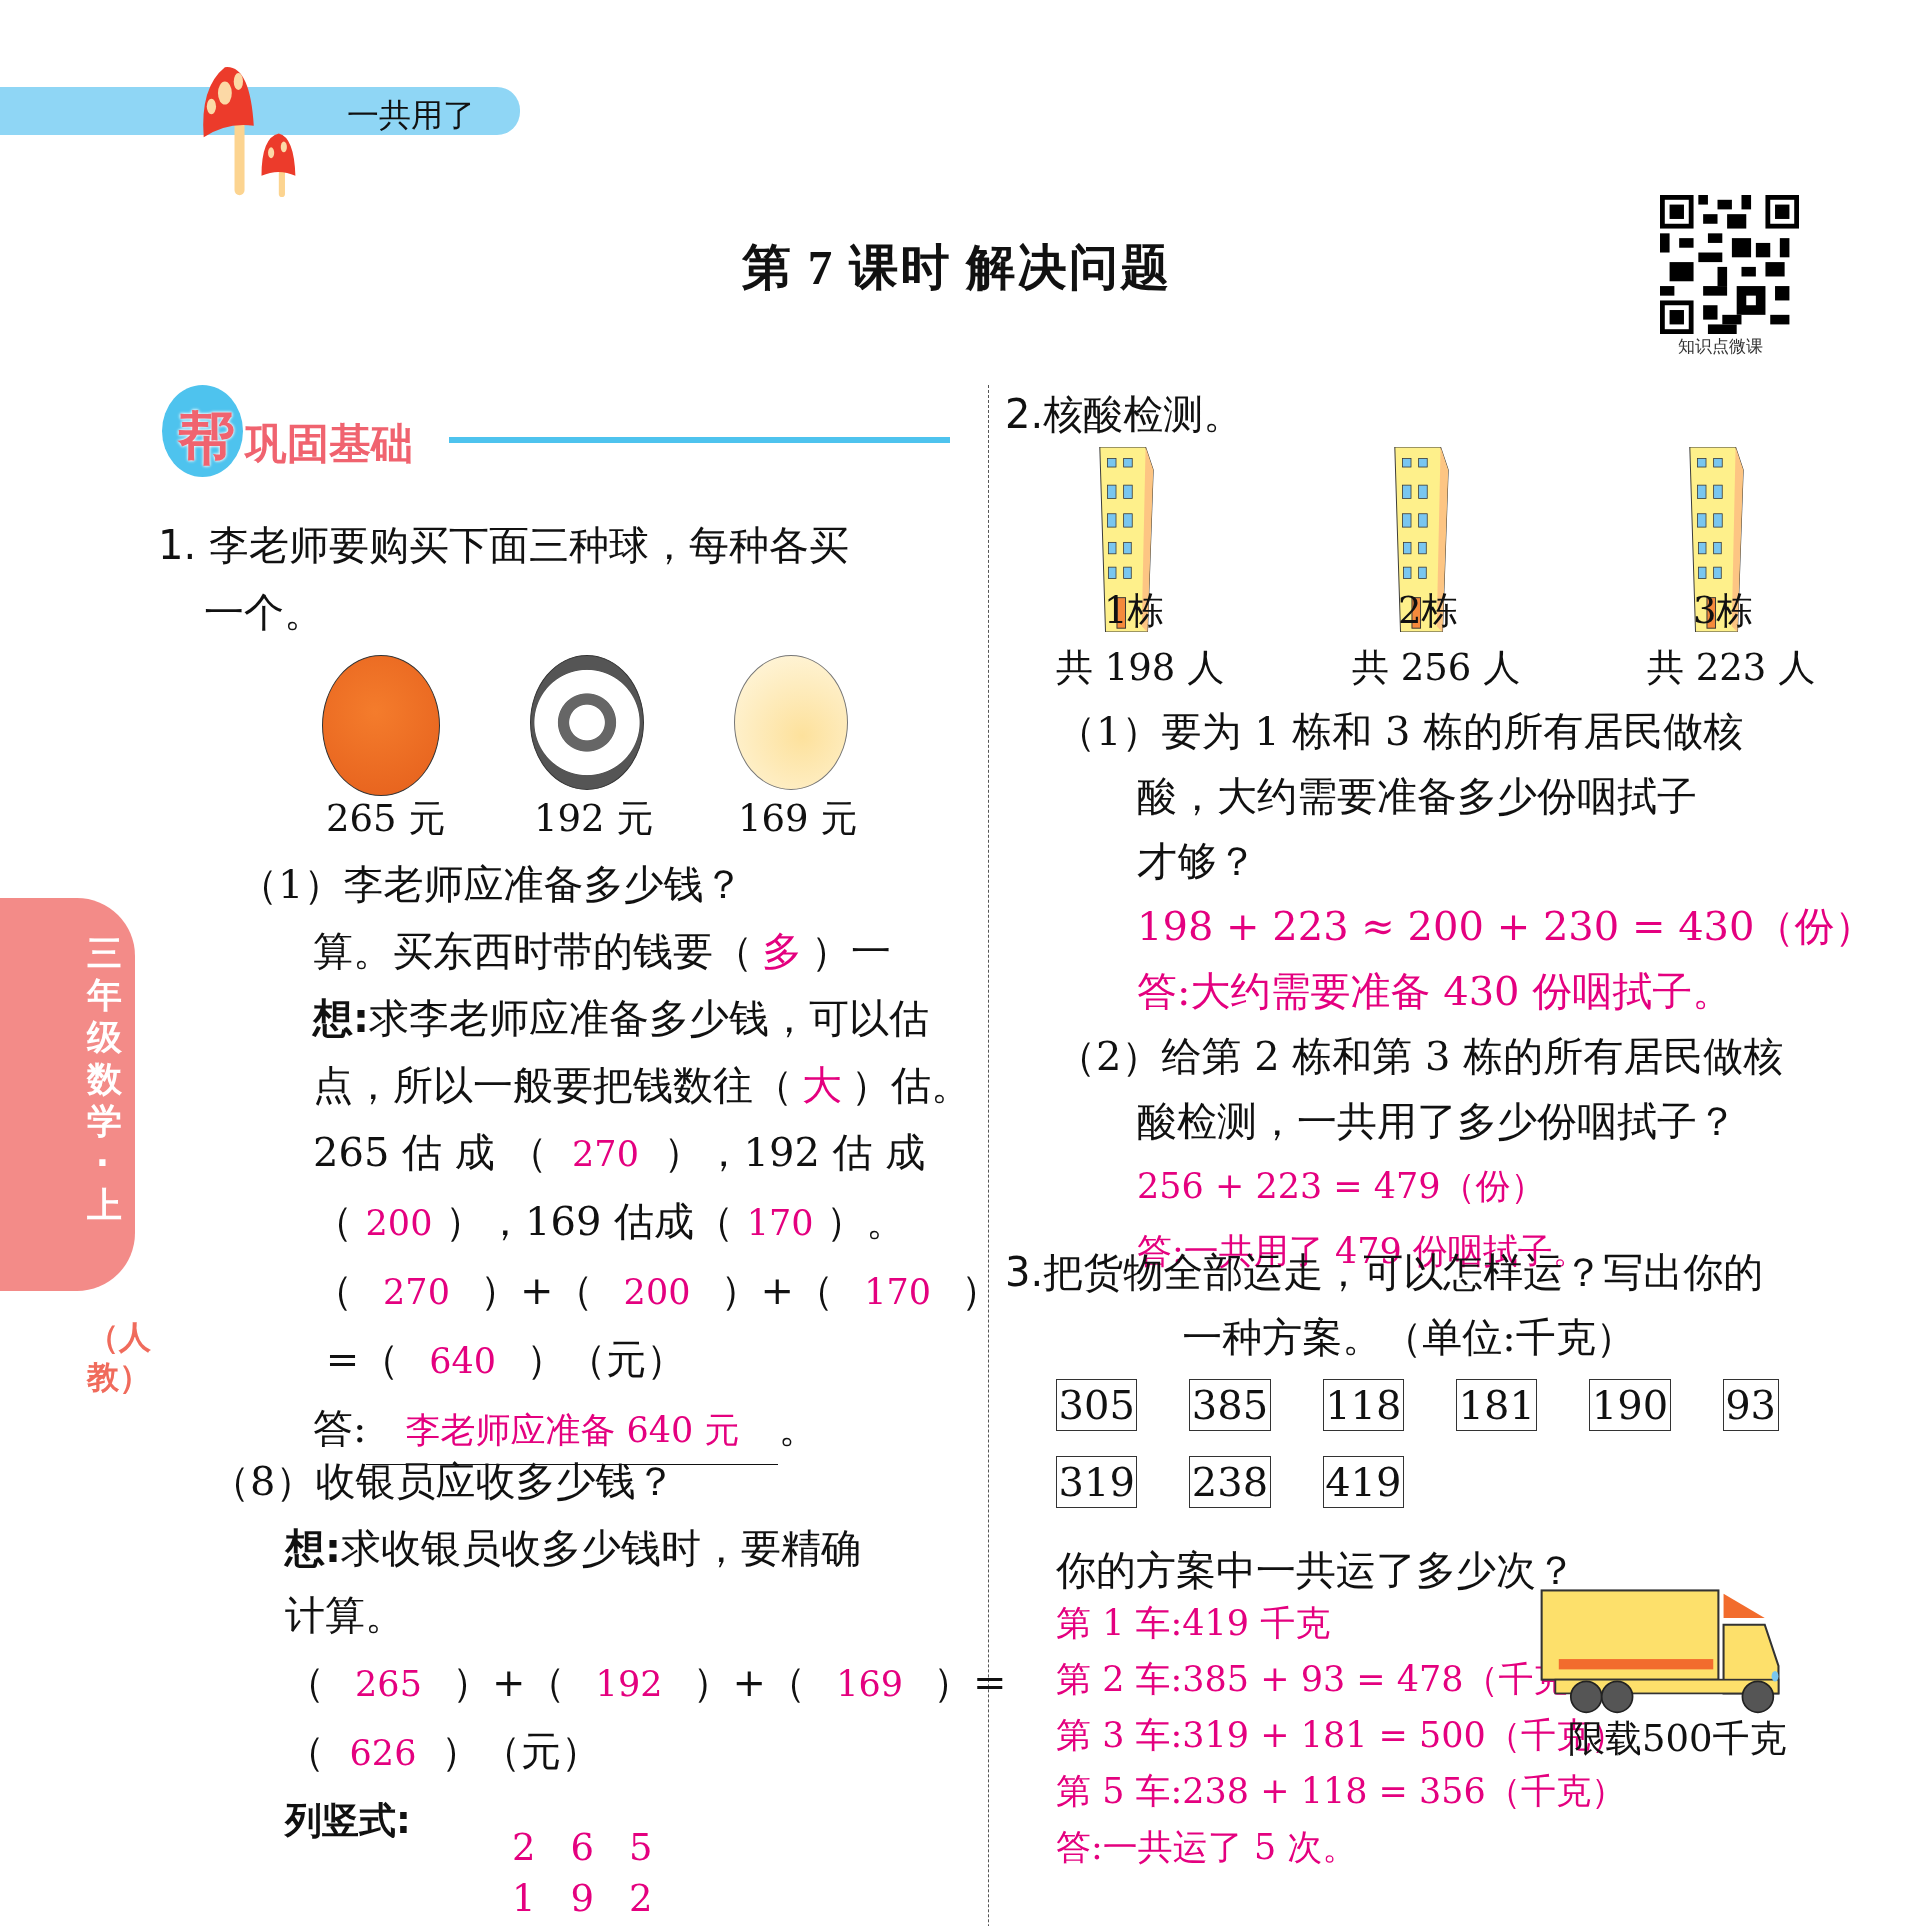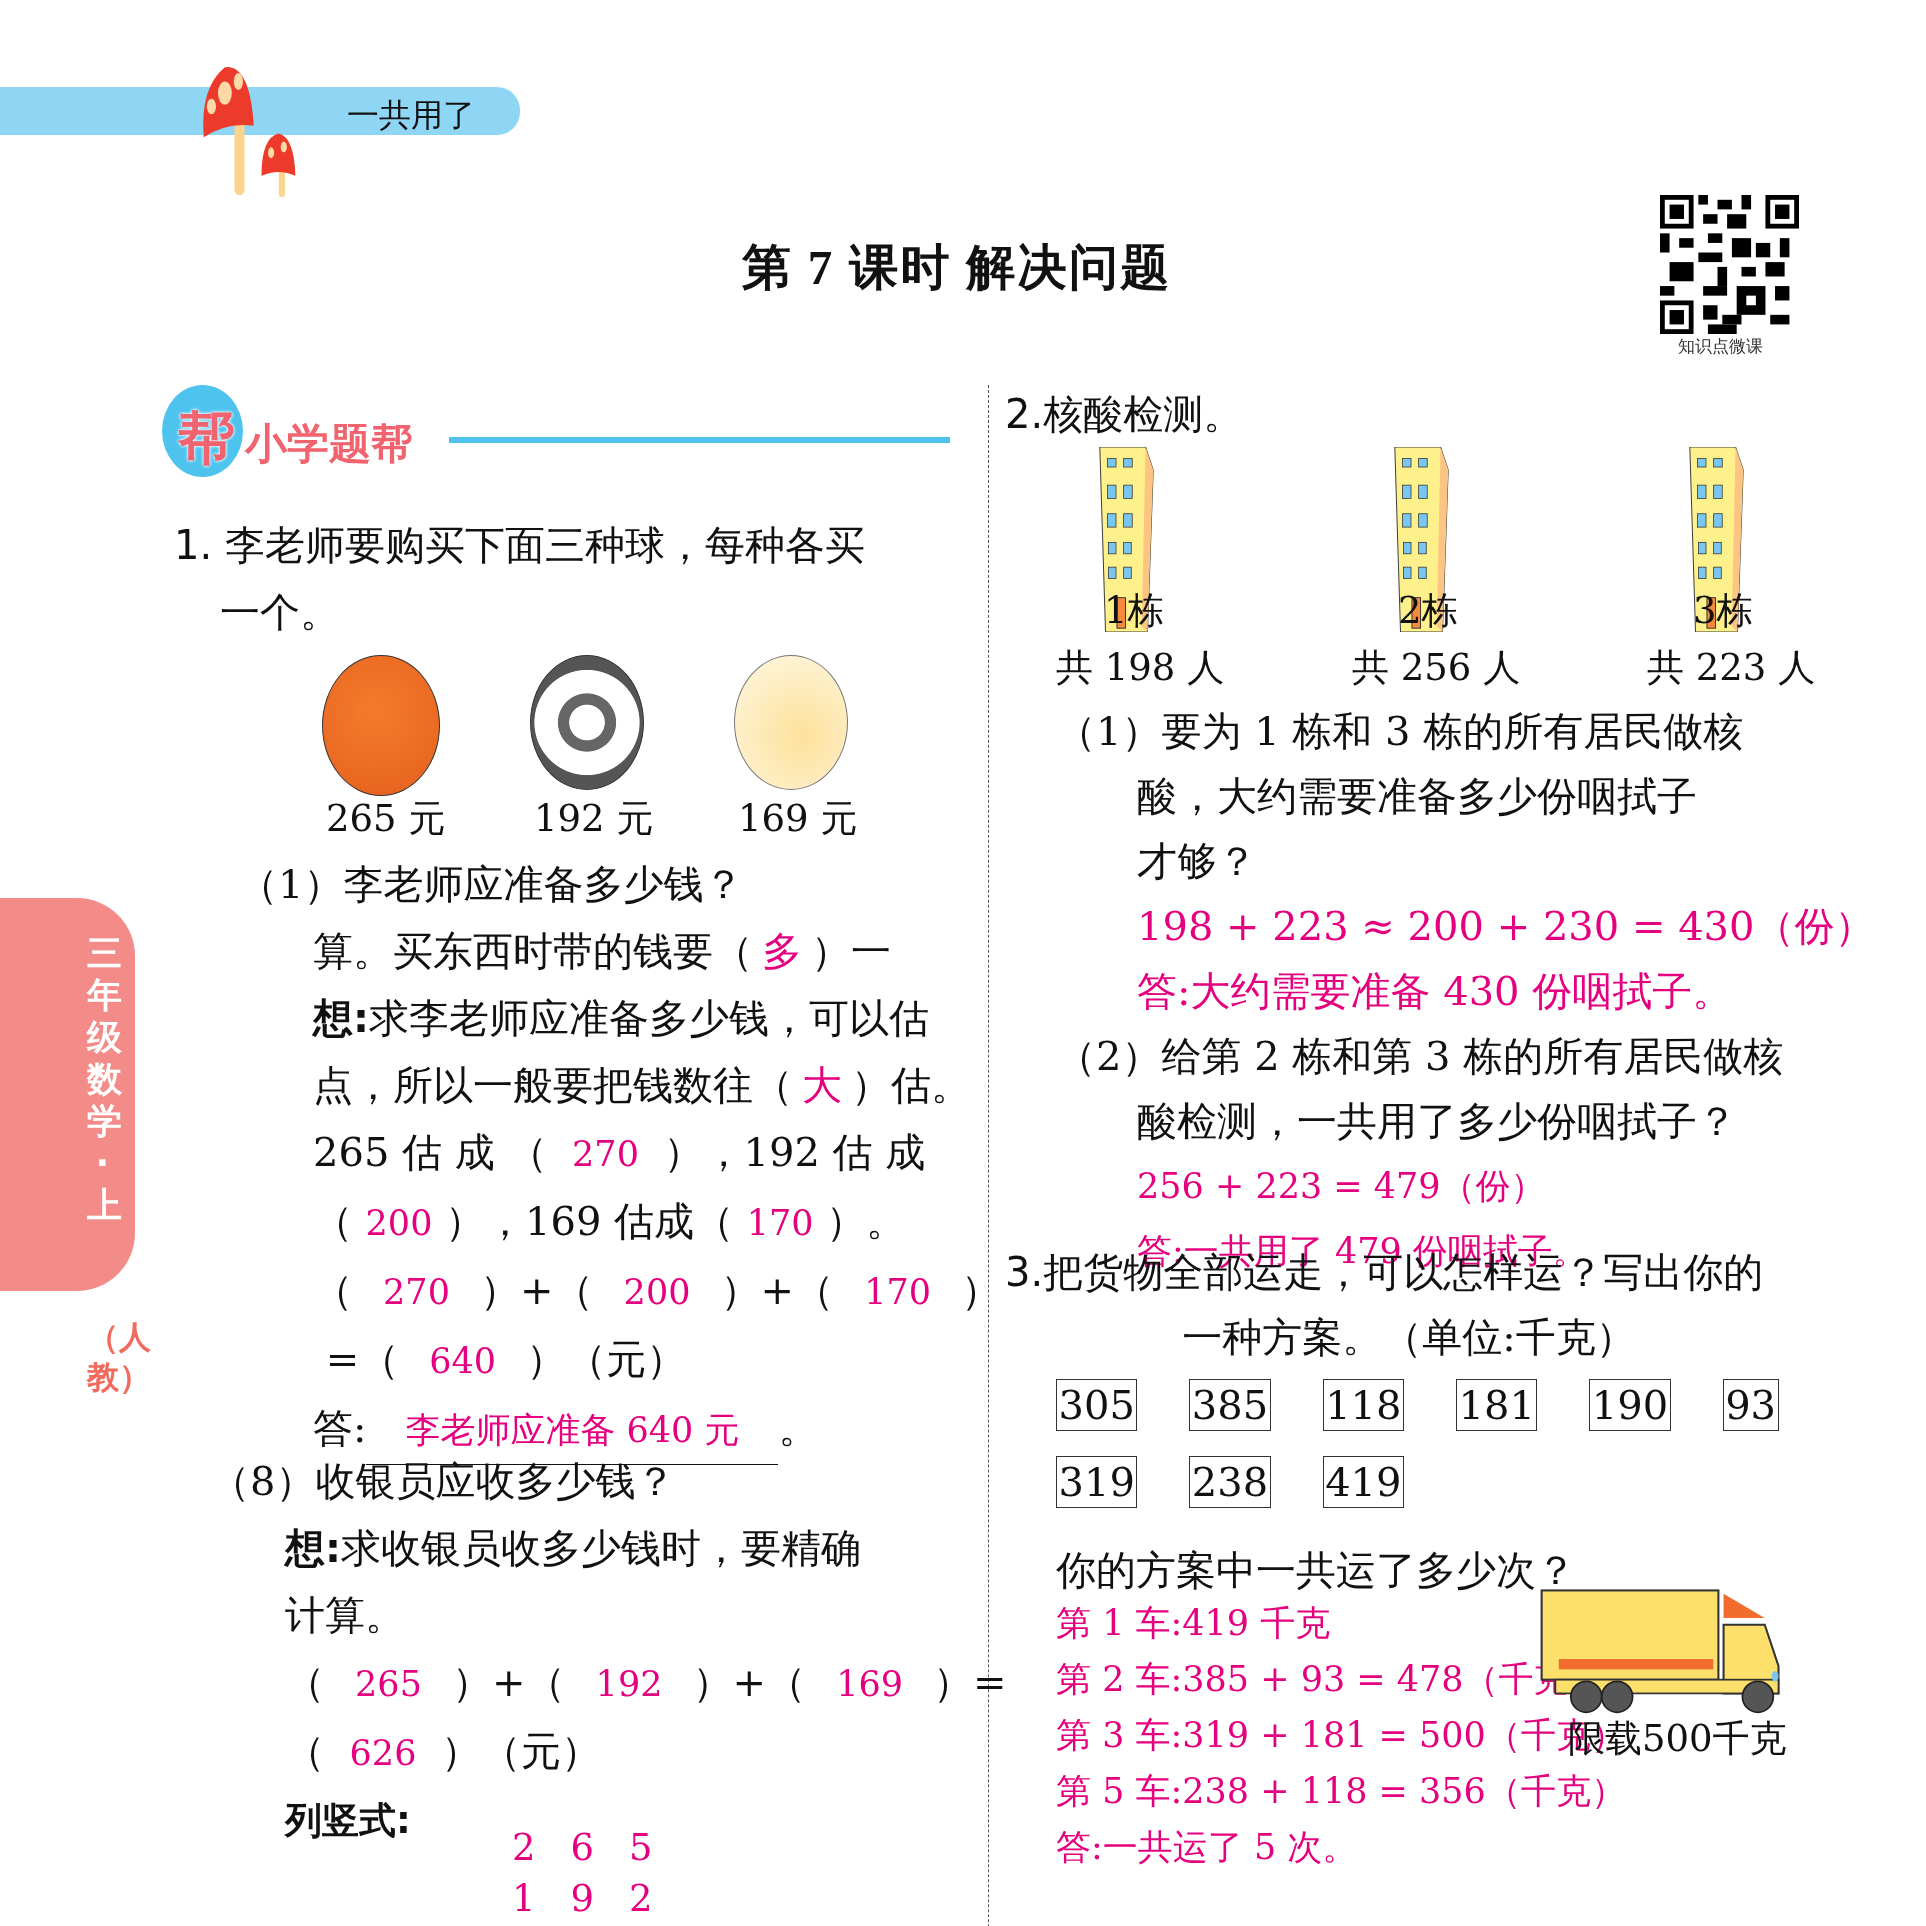--- a/index.html
+++ b/index.html
@@ -100,25 +100,25 @@
 
 <div class="abs divider"></div>
 
 <div class="abs side-tab"></div>
 <div class="abs side-text">三年级数学·上</div>
 <div class="abs side-ed">（人教）</div>
 
 <div class="abs sec-head" style="left:162px;top:385px;width:809px;">
   <div class="sec-circle"></div>
   <div class="sec-bang">帮</div>
-  <div class="sec-text">小学题帮</div>
+  <div class="sec-text">巩固基础</div>
   <div class="sec-line" style="left:287px;width:501px;"></div>
 </div>
 
-<div class="abs txt" style="left:158px;top:512px;margin-left:16px;">
+<div class="abs txt" style="left:158px;top:512px;">
   <span class="qnum">1.</span>
   <span>李老师要购买下面三种球，每种各买</span><br>
   <span style="padding-left:46px">一个。</span>
 </div>
 
 <div class="abs ball" style="left:322px;top:655px;width:116px;height:139px;background:radial-gradient(circle at 45% 40%,#f47c2c,#e55f1c);border:1.2px solid #333;"></div>
 <div class="abs ball" style="left:530px;top:655px;width:112px;height:133px;background:radial-gradient(circle,#fff 0 20%,#666 21% 33%,#fff 34% 60%,#555 61%);border:1.2px solid #333;"></div>
 <div class="abs ball" style="left:734px;top:655px;width:112px;height:133px;background:radial-gradient(circle at 60% 60%,#fde19c,#fff8e3);border:1.2px solid #777;"></div>
 
 <div class="abs price" style="left:326px;top:794px;">265 元</div>

